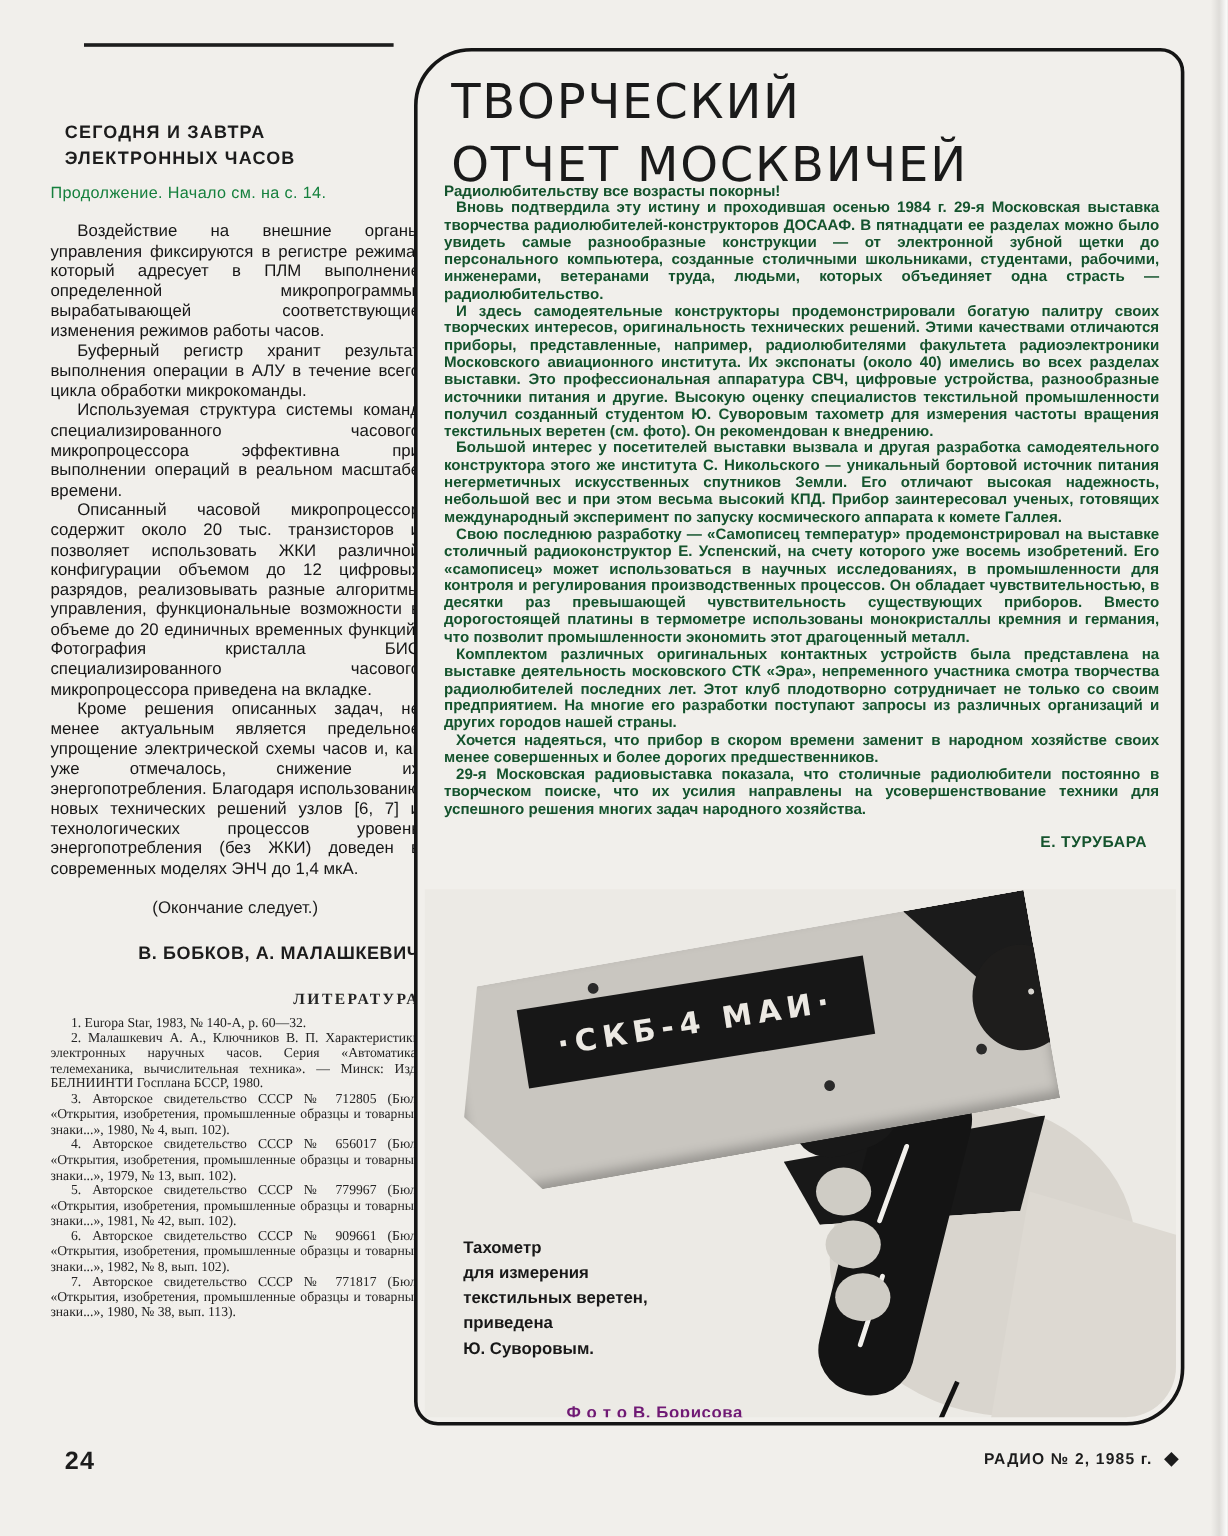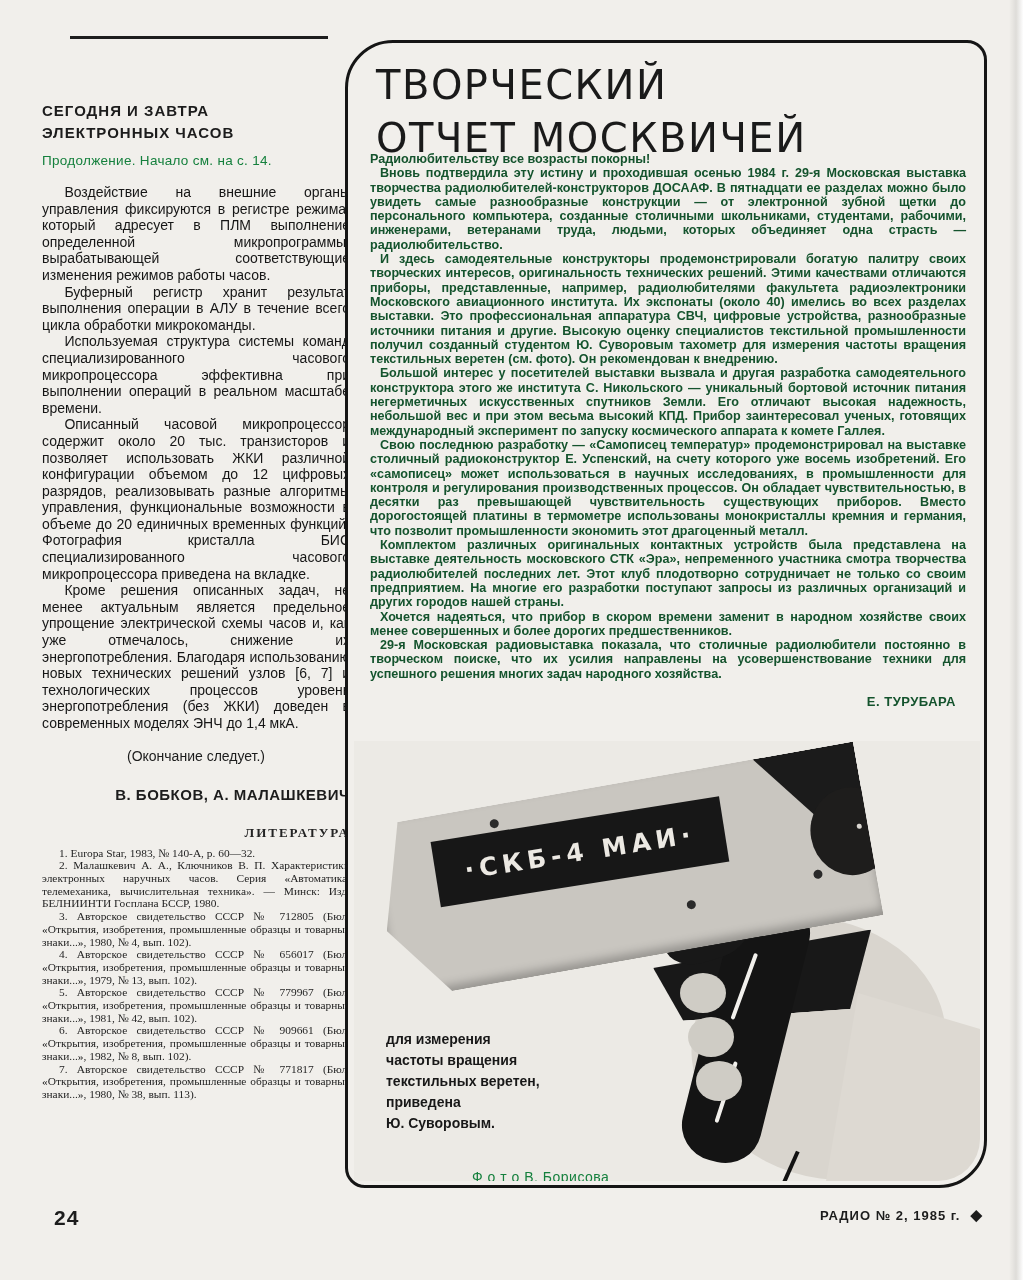--- a/index.html
+++ b/index.html
@@ -14,21 +14,21 @@
   }
   .page::after{ 
     content:""; position:absolute; right:0; top:0; width:14px; height:100%;
     background:linear-gradient(to right, rgba(0,0,0,0), rgba(0,0,0,0.08), #fdfdfd);
     pointer-events:none;
   }
 
   
   .left-rule{ position:absolute; left:70px; top:36px; width:258px; height:3px; background:#1d1d1d; }
   .left-col{ position:absolute; left:42px; top:100px; width:308px; }
-  .lc-title{ font-size:15px; font-weight:bold; letter-spacing:1px; line-height:22px; }
+  .lc-title{ font-size:15px; font-weight:bold; letter-spacing:1px; line-height:22px;margin-left:12px; }
   .lc-cont{ margin-top:9px; font-size:13.5px; letter-spacing:0.3px; color:#15803d; }
   .lc-body{ margin-top:16px; font-size:14px; line-height:16.6px; text-align:justify; color:#161616; }
   .lc-body p{ text-indent:1.6em; }
   .lc-ending{ margin-top:16px; text-align:center; font-size:14px; }
   .lc-authors{ margin-top:22px; text-align:right; font-weight:bold; font-size:15px; letter-spacing:0.5px; }
   .lc-lit{ margin-top:22px; font-family:"Liberation Serif", serif; color:#242424; }
   .lc-lit-head{ text-align:right; font-size:13px; letter-spacing:2px; font-weight:bold; }
   .lc-lit-items{ margin-top:6px; font-size:11.4px; line-height:12.7px; text-align:justify; }
   .lc-lit-items div{ text-indent:1.5em; }
 
@@ -117,21 +117,21 @@
     background:#181818; border-radius:40%; transform:rotate(-18deg);
   }
   .cable{ position:absolute; left:430px; top:408px; width:4px; height:58px; background:#121212; transform:rotate(24deg); }
 
   .photo-caption{
     position:absolute; left:32px; top:288px; width:250px;
     font-size:14px; font-weight:bold; line-height:21px; color:#181818;
   }
   .photo-credit{
     position:absolute; left:118px; top:428px;
-    font-size:14px; font-weight:normal; letter-spacing:0.5px; color:#15803d; white-space:nowrap;
+    font-size:14px; font-weight:bold; letter-spacing:0.5px; color:#701a75; white-space:nowrap;
   }
 
   
   .footer{
     position:absolute; right:40px; top:1206px;
     font-size:13px; font-weight:bold; letter-spacing:1px; display:flex; align-items:center; gap:10px;
   }
   .footer .diamond{ font-size:15px; }
 </style>
 </head>
@@ -207,22 +207,22 @@
       <div class="device-body">
         <div class="device-dark-corner"></div>
         <div class="device-label">·СКБ-4 МАИ·</div>
         <div class="device-screw screw-1"></div>
         <div class="device-screw screw-2"></div>
         <div class="device-screw screw-3"></div>
         <div class="device-knob"></div>
       </div>
 
       <div class="photo-caption">
+        <div>Тахометр</div>
         <div>для измерения</div>
-        <div>частоты вращения</div>
         <div>текстильных веретен,</div>
         <div>приведена</div>
         <div>Ю. Суворовым.</div>
       </div>
       <div class="photo-credit">Ф о т о  В. Борисова</div>
     </div>
   </div>
 
   <div class="footer">
     <span>РАДИО № 2, 1985 г.</span>

